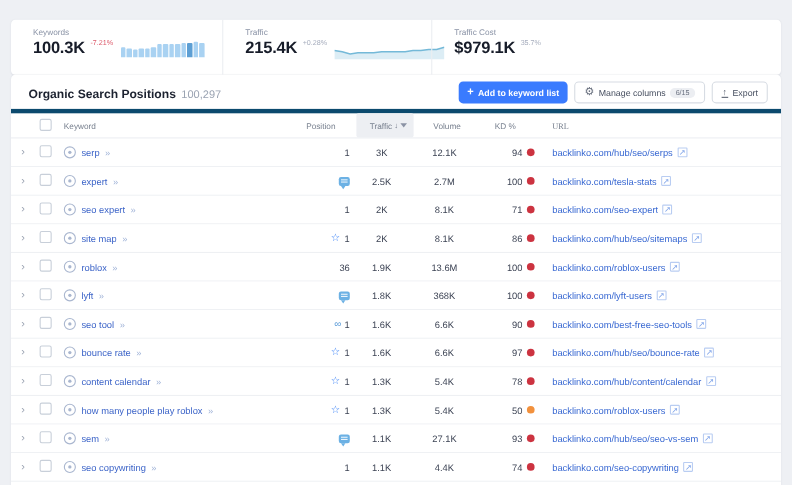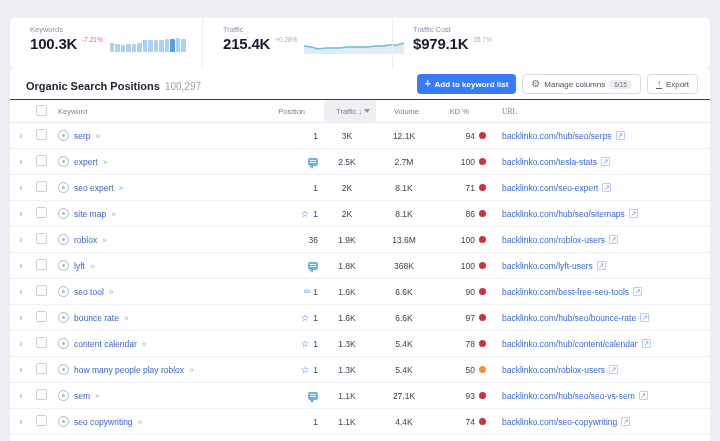--- a/index.html
+++ b/index.html
@@ -37,21 +37,21 @@
   .btn{display:inline-flex;align-items:center;gap:4px;height:20px;padding:0 8px;border-radius:4px;
        border:1px solid #d7dce3;background:#fff;font-size:8px;color:#474f60;cursor:pointer;
        font-family:"Liberation Sans",sans-serif;}
   .btn-primary{border:none;background:#3a7bfe;color:#fff;font-weight:bold;}
   .plus{font-size:10px;line-height:8px;}
   .gear{font-size:10px;color:#6b7280;line-height:8px;}
   .badge{background:#eceef2;border-radius:8px;padding:1px 5px;font-size:6.5px;color:#6b7280;}
   .exp{font-size:8px;line-height:7px;border-bottom:1.5px solid #5b6372;padding:0 1px 1px 1px;color:#5b6372;}
   
   .thead,.tr{display:grid;grid-template-columns:22px 26px 1fr 74px 52px 62px 50px 222px;align-items:center;}
-  .thead{height:22px;border-top:1px solid #0c4a6e;border-bottom:1px solid #e7eaef;font-size:7.5px;color:#78808f;}
+  .thead{height:22px;border-top:4px solid #0c4a6e;border-bottom:1px solid #e7eaef;font-size:7.5px;color:#78808f;}
   .th{white-space:nowrap;}
   .th.num{text-align:right;padding-right:19px;}
   .traffic-th{display:flex;align-items:center;justify-content:flex-end;gap:2px;background:#edeff3;
               height:100%;box-sizing:border-box;padding-right:6px;border-radius:2px;}
   .sort{font-size:7px;color:#6b7280;}
   .funnel{width:0;height:0;border-left:3px solid transparent;border-right:3px solid transparent;
           border-top:4px solid #8b93a5;display:inline-block;}
   .url-th{padding-left:14px;font-family:Liberation Serif, serif;}
   .tbody{}
   .tr{height:25px;border-bottom:1px solid #eef0f3;font-size:8.5px;background:#fff;}

